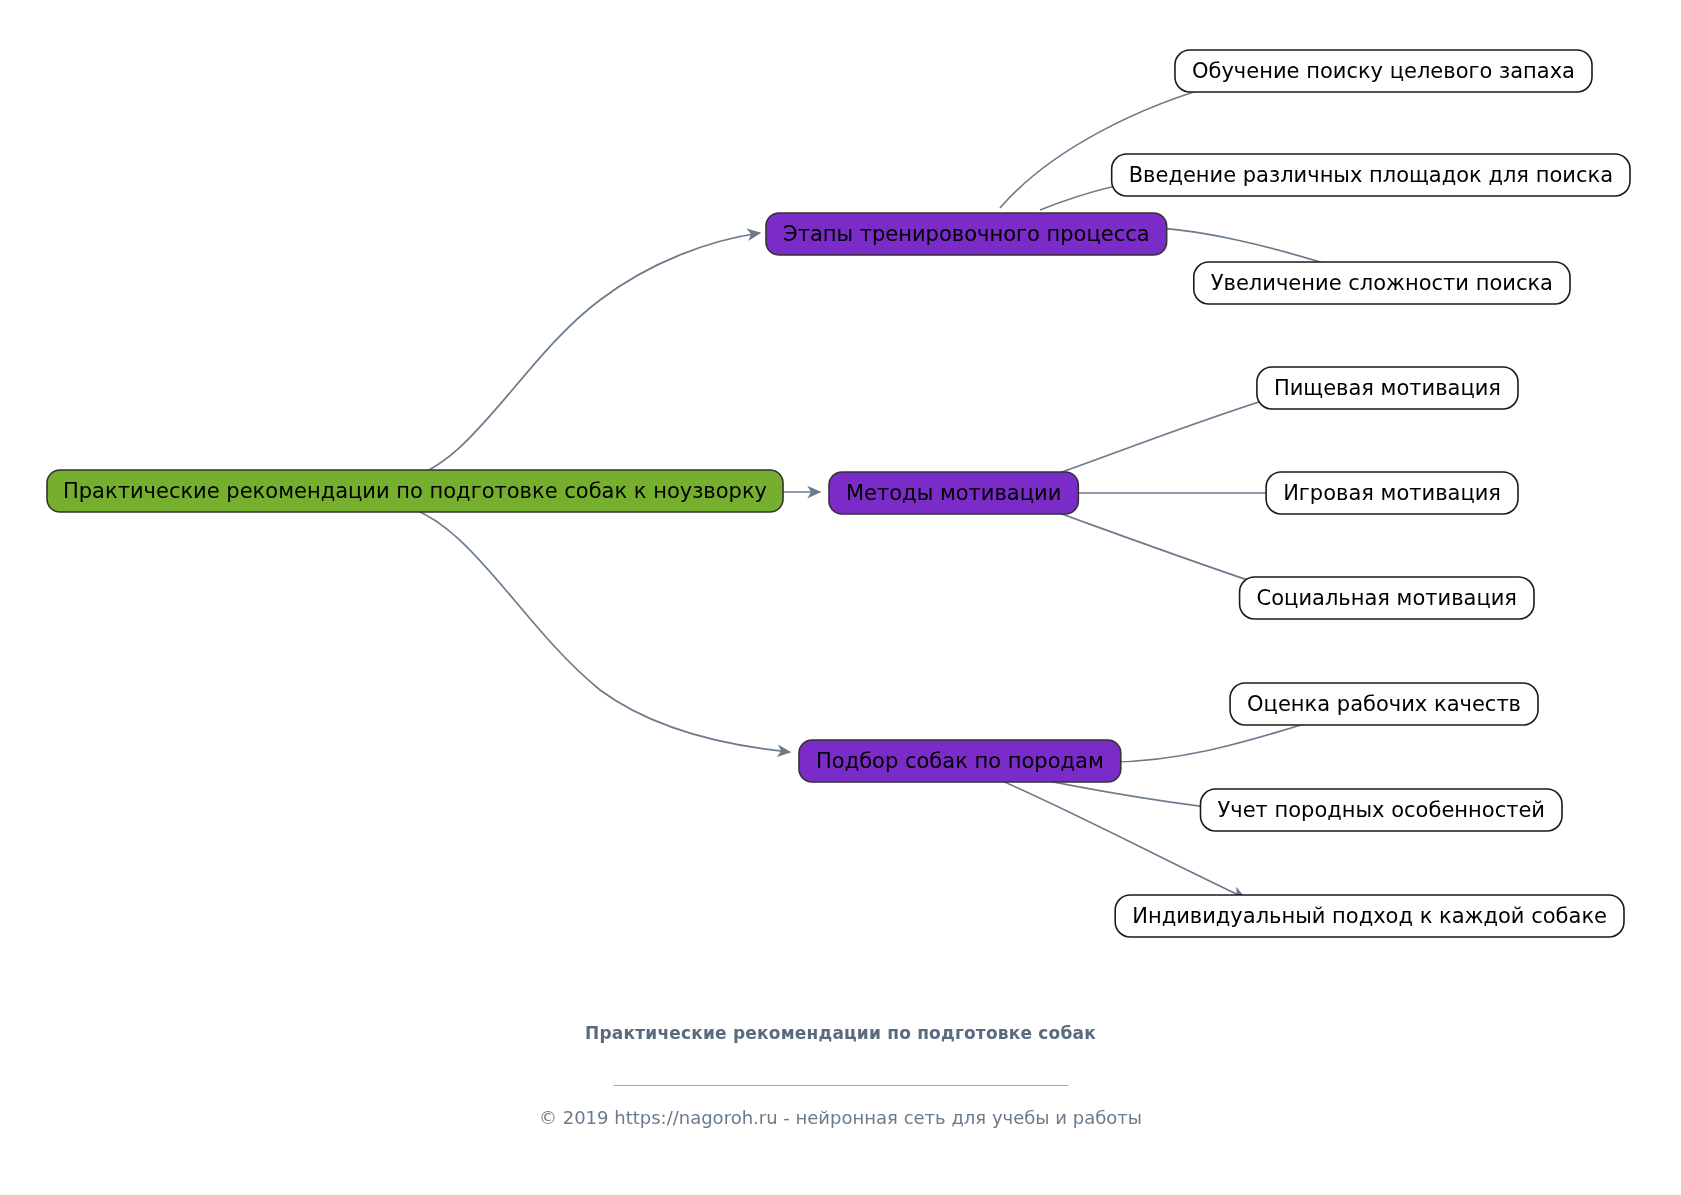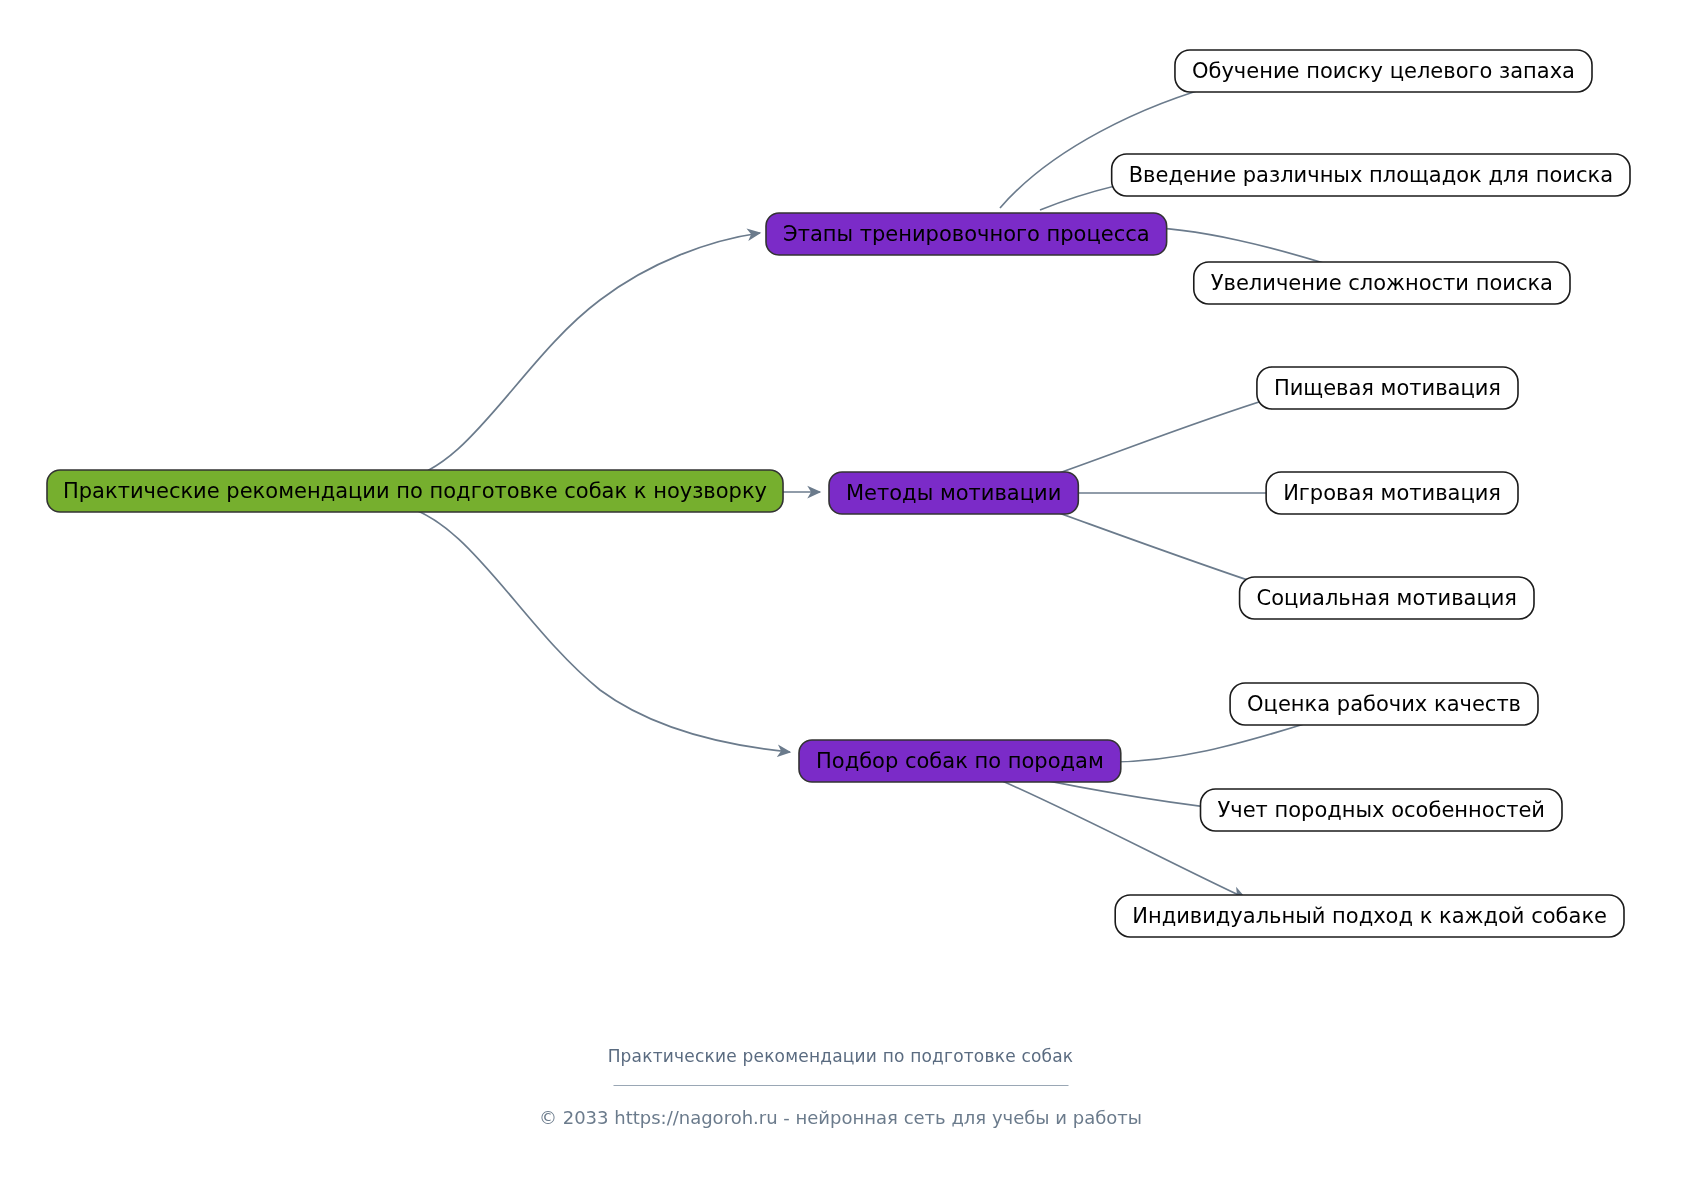--- a/index.html
+++ b/index.html
@@ -63,25 +63,24 @@
   .footer-area {
     position: absolute;
     left: 0;
     width: 1681px;
     text-align: center;
   }
   #footer-title {
     top: 1022px;
     font-family: "DejaVu Sans", sans-serif;
     font-size: 17px;
-    font-weight: normal;
+    font-weight: bold;
     color: #5a6b80;
     line-height: 1.35;
     letter-spacing: 0.2px;
-    margin-top: 23px;
   }
   #footer-rule {
     position: absolute;
     left: 50%;
     transform: translateX(-50%);
     top: 1085px;
     width: 455px;
     border-top: 1px solid #9aa7b5;
   }
   #footer-copy {
@@ -193,15 +192,15 @@
       <text class="node-text" x="1132.203125" y="917">Индивидуальный подход к каждой собаке</text>
     </g>
   </svg>
 
   <div class="footer-area" id="footer-title" style="position:absolute;">
     <span class="fl-line">Практические рекомендации по подготовке собак</span>
   </div>
 
   <div id="footer-rule"></div>
 
-  <div class="footer-area" id="footer-copy" style="position:absolute;">© 2033 https://nagoroh.ru - нейронная сеть для учебы и работы</div>
+  <div class="footer-area" id="footer-copy" style="position:absolute;">© 2019 https://nagoroh.ru - нейронная сеть для учебы и работы</div>
 
 </div>
 
 </body></html>

